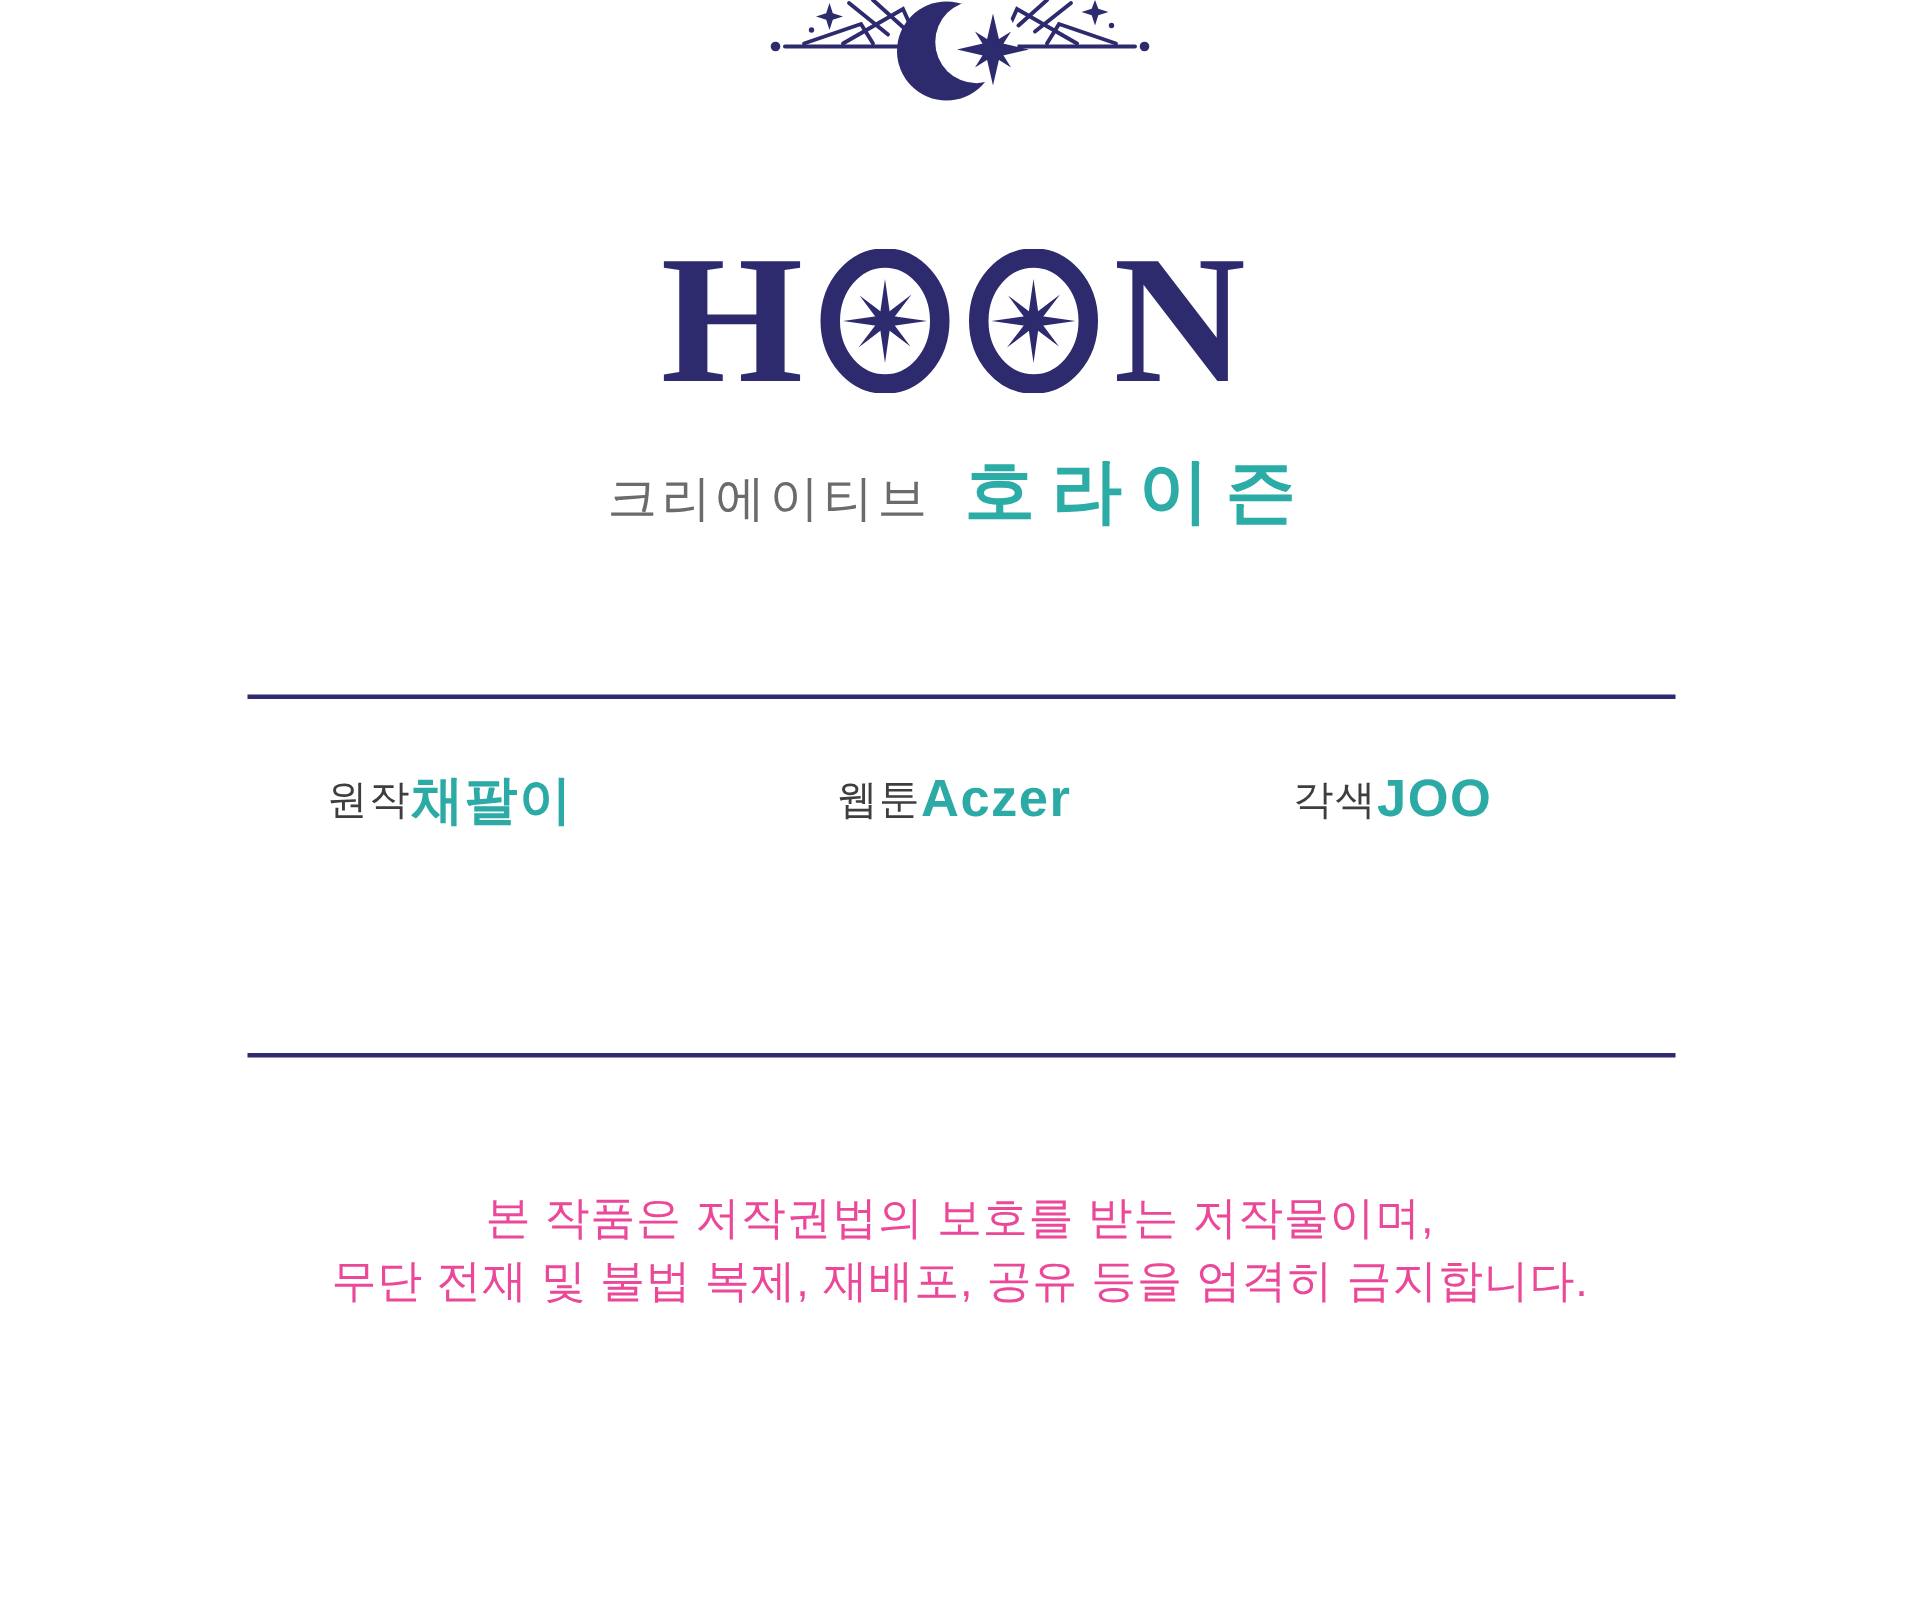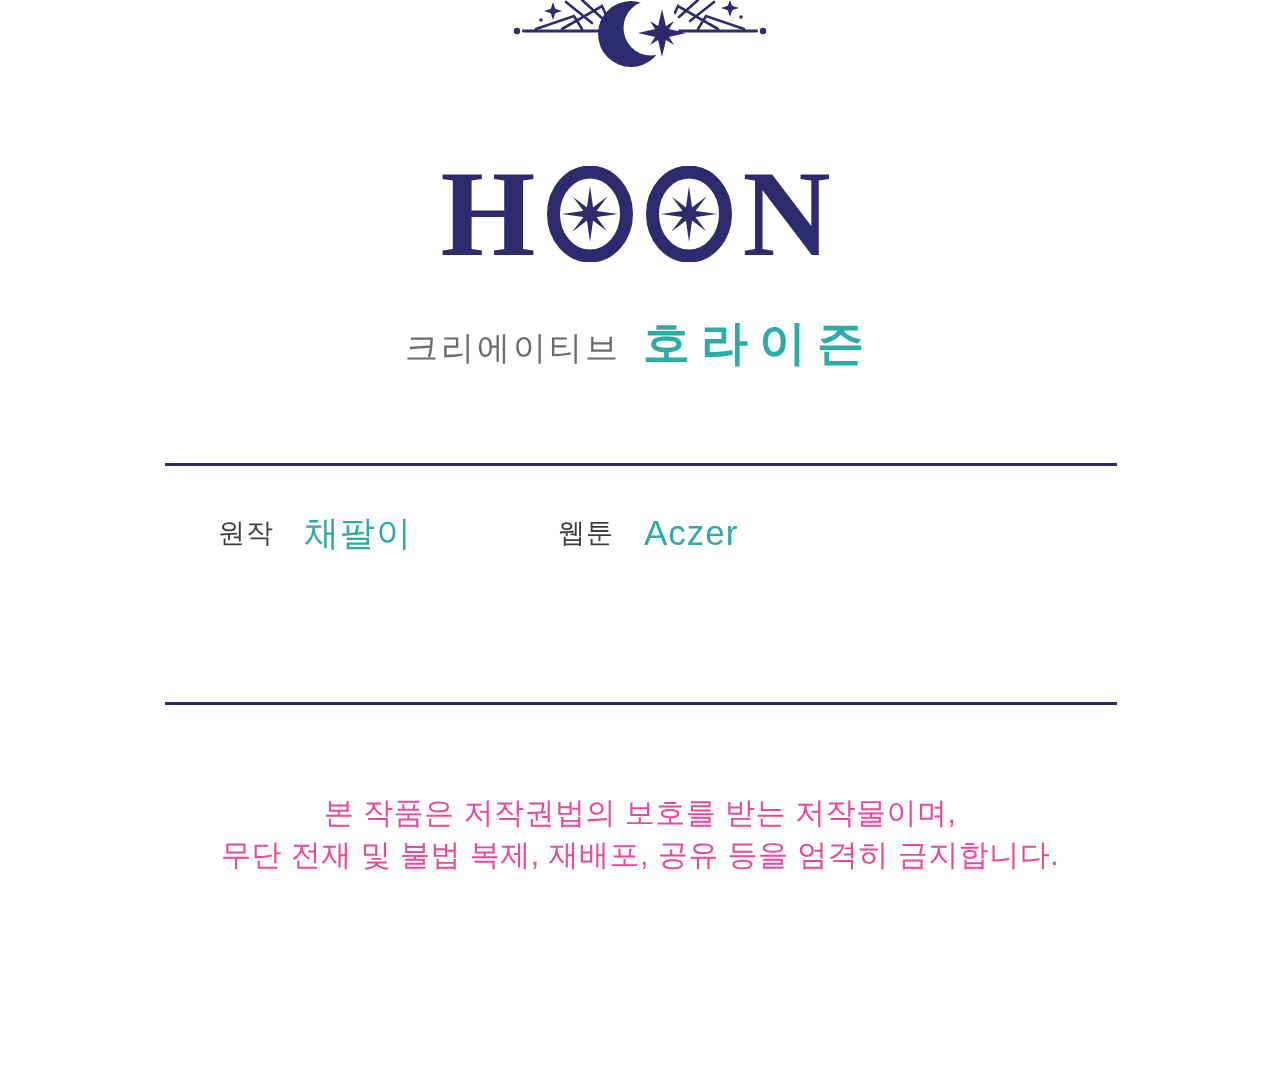--- a/index.html
+++ b/index.html
@@ -28,41 +28,41 @@
     display: flex; justify-content: center; align-items: center;
     font-family: "Liberation Serif", serif;
     font-weight: 700; font-size: 122px; line-height: 100px;
     color: #2e2a6e; letter-spacing: 9px;
   }
   .wordmark .seg { display: inline-block; }
   .o-star { width: 88px; height: 96px; margin: 0 9px 0 2px; display: inline-block; }
 
   
   .subtitle {
-    position: absolute; top: 312px; left: 0; width: 100%;
+    position: absolute; top: 296px; left: 0; width: 100%;
     display: flex; justify-content: center; align-items: baseline; gap: 22px;
   }
   .subtitle-prefix { color: #6b6b6b; font-size: 33px; letter-spacing: 3px; font-weight: 500; }
   .subtitle-brand  { color: #2caca7; font-size: 47px; letter-spacing: 11px; font-weight: 700; }
 
   
   .rule { position: absolute; left: 165px; width: 952px; height: 3px; background: #2e2a6e; }
   .rule-top { top: 463px; }
   .rule-bottom { top: 702px; }
 
   
   .credits-row {
     position: absolute; left: 218px; width: 900px; height: 56px;
     display: grid; grid-template-columns: 340px 304px auto; align-items: center;
   }
   .credits-row-1 { top: 505px; }
   .credits-row-2 { top: 610px; }
-  .credit-item { display: flex; align-items: center; gap: 30px; }
+  .credit-item { display: flex; align-items: center; }
   .credit-label { color: #3e3e3e; font-size: 27px; letter-spacing: 1px; }
-  .credit-value { color: #2caaa5; font-size: 35px; font-weight: 400; letter-spacing: 1px; }
+  .credit-value { color: #2caaa5; font-size: 35px; font-weight: 700; letter-spacing: 1px; }
 
   
   .copyright {
     position: absolute; top: 792px; left: 0; width: 100%;
     text-align: center; color: #ec4899;
     font-size: 30px; line-height: 42px; letter-spacing: 0.5px;
   }
 </style>
 </head>
 <body>
@@ -132,20 +132,24 @@
 
   <div class="credits-row credits-row-1">
     <div class="credit-item">
       <span class="credit-label">원작</span>
       <span class="credit-value">채팔이</span>
     </div>
     <div class="credit-item">
       <span class="credit-label">웹툰</span>
       <span class="credit-value">Aczer</span>
     </div>
+    <div class="credit-item">
+      <span class="credit-label">각색</span>
+      <span class="credit-value">JOO</span>
+    </div>
   </div>
 
 
   <div class="copyright">
     <div>본 작품은 저작권법의 보호를 받는 저작물이며,</div>
     <div>무단 전재 및 불법 복제, 재배포, 공유 등을 엄격히 금지합니다.</div>
   </div>
 
 </div>
 

